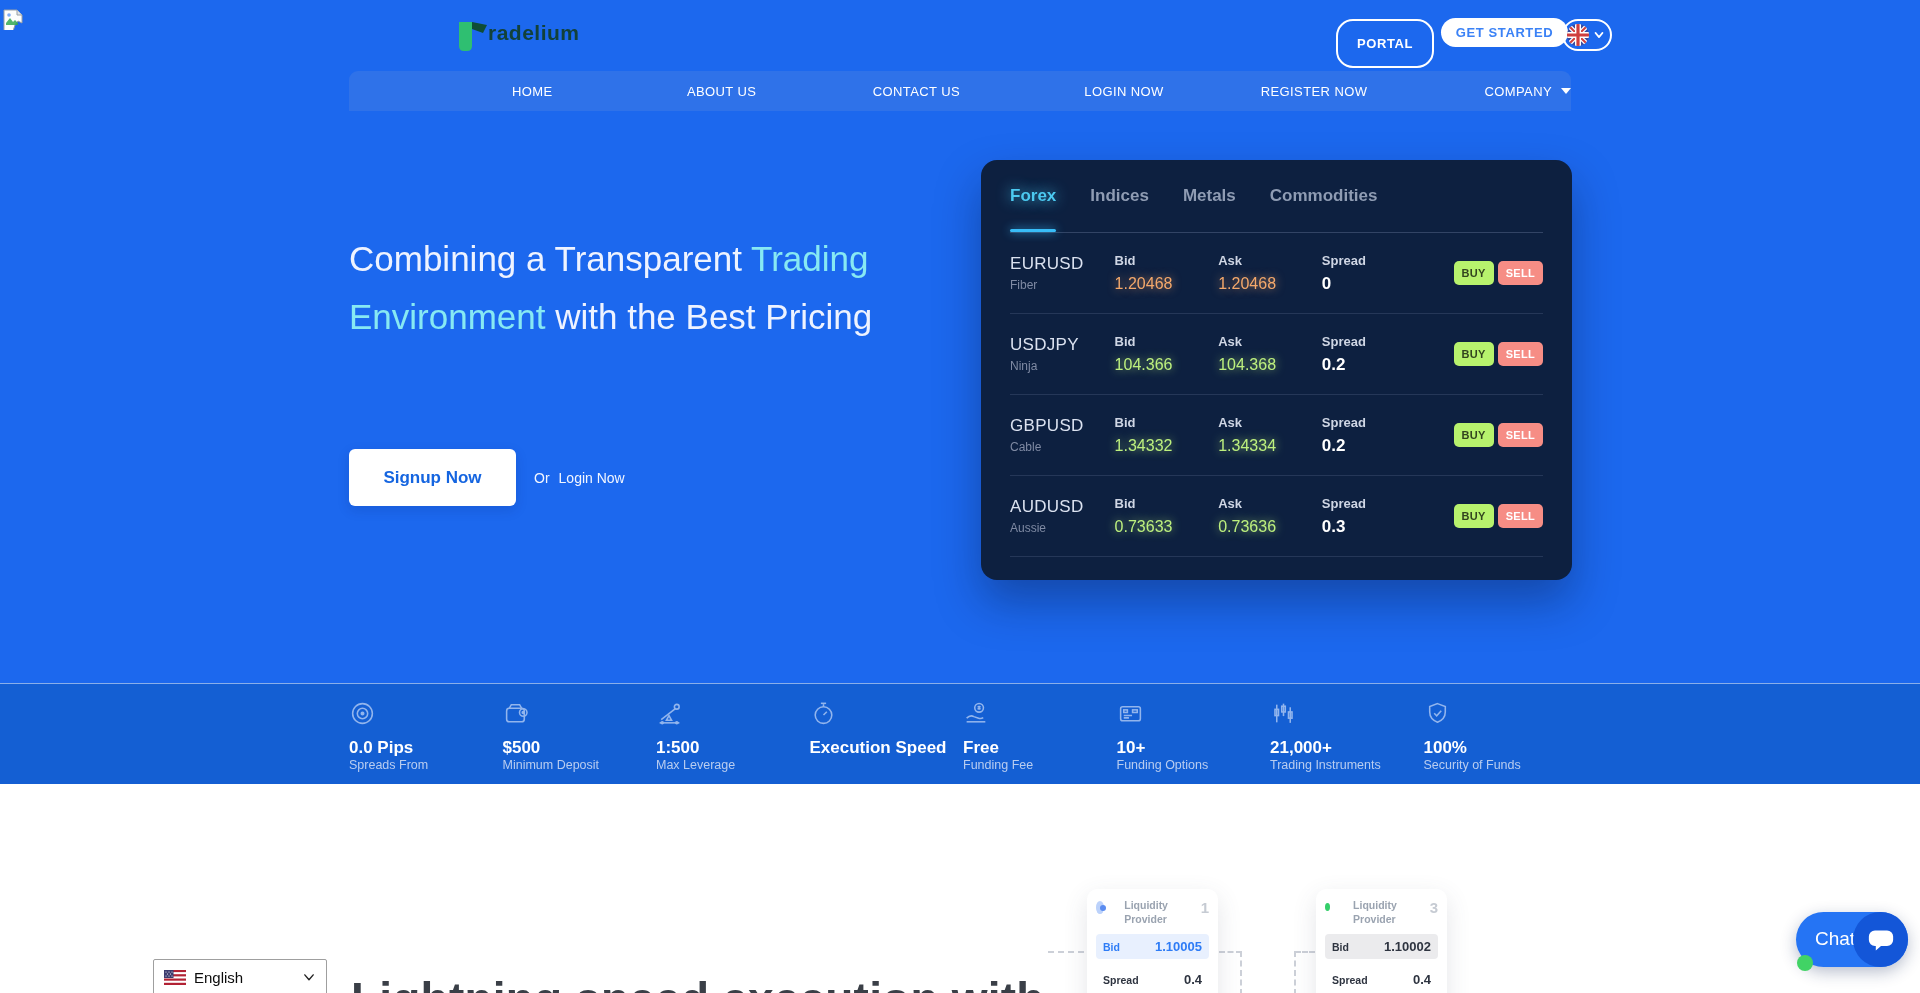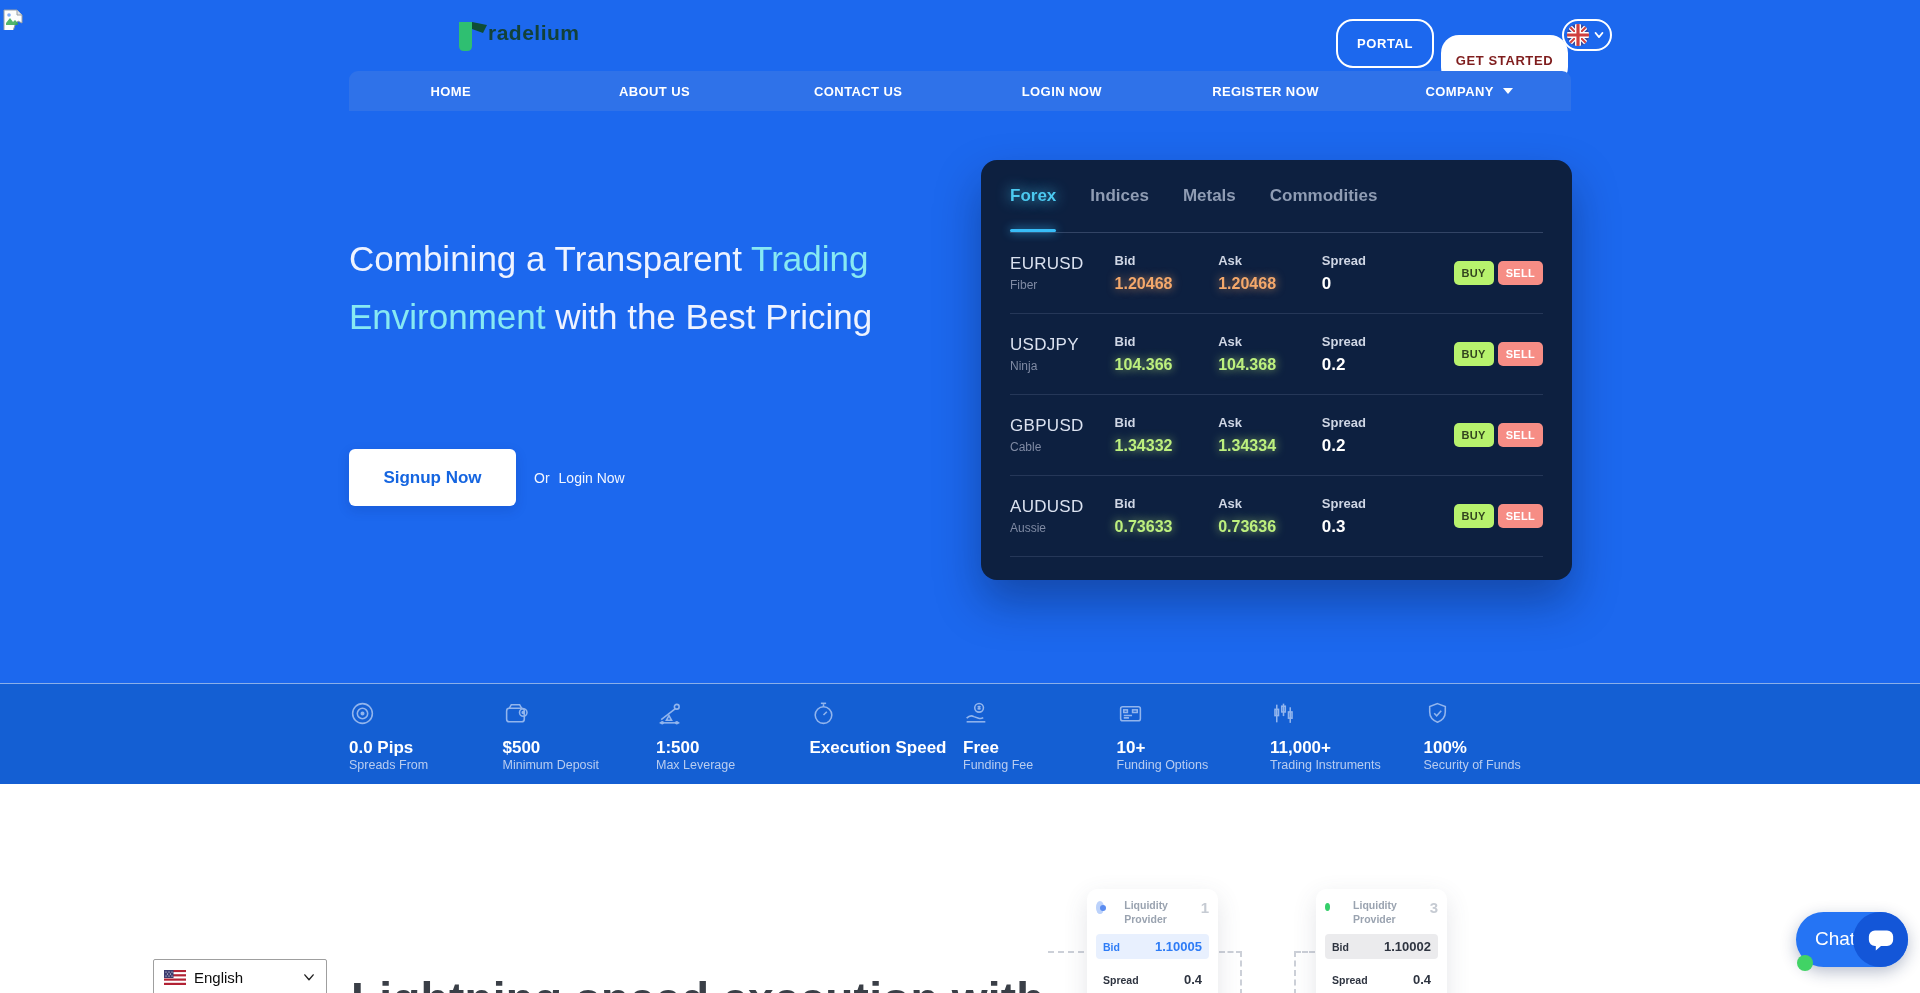--- a/index.html
+++ b/index.html
@@ -18,40 +18,40 @@
   .logo { position:absolute; left:452px; top:16px; display:flex; align-items:flex-end; }
   .logo-word { font-size:21px; font-weight:bold; color:#12413a; letter-spacing:.5px; margin-left:-2px; margin-bottom:11px; }
 
   .btn-portal {
     position:absolute; left:1336px; top:19px; width:98px; height:49px;
     border:2px solid #ffffff; border-radius:17px; background:transparent;
     color:#ffffff; font-weight:bold; font-size:13px; letter-spacing:.6px;
     display:flex; align-items:center; justify-content:center; cursor:pointer;
   }
   .btn-get-started {
-    position:absolute; left:1441px; top:35px; width:127px; height:50px;
+    position:absolute; left:1441px; top:18px; width:127px; height:29px;
     background:#ffffff; border:none; border-radius:18px;
-    color:#7f1d1d; font-weight:bold; font-size:13px; letter-spacing:.6px;
+    color:#3b82f6; font-weight:bold; font-size:13px; letter-spacing:.6px;
     display:flex; align-items:center; justify-content:center; cursor:pointer;
   }
   .lang-pill {
     position:absolute; left:1562px; top:19px; width:50px; height:32px;
     border:2px solid #ffffff; border-radius:17px;
     display:flex; align-items:center; gap:3px; padding-left:3px; cursor:pointer;
   }
 
   
   .nav {
     position:absolute; left:349px; top:71px; width:1222px; height:40px;
     background:#2f72e9; border-radius:9px 9px 0 0;
     display:flex; align-items:center;
   }
   .nav-item {
-    flex:1; text-align:center; color:#ffffff; font-size:13px; font-weight:bold;
-    letter-spacing:.4px; cursor:pointer; display:flex; justify-content:center; align-items:center; gap:9px;
+    flex:1; text-align:center; color:#ffffff; font-size:13px; font-weight:normal;
+    letter-spacing:.4px; cursor:pointer; display:flex; justify-content:flex-end; align-items:center; gap:9px;
   }
   .caret { width:0; height:0; border-left:5px solid transparent; border-right:5px solid transparent; border-top:6px solid #fff; }
 
   
   .hero-title {
     position:absolute; left:349px; top:230px; width:625px;
     font-size:35px; line-height:58px; color:#eef3ff; font-weight:400;
   }
   .hero-title .accent { color:#87e9f3; }
   .btn-signup {
@@ -77,21 +77,21 @@
     background:#38bdf8; border-radius:2px; box-shadow:0 0 10px rgba(56,189,248,.9);
   }
   .tabs-divider { height:1px; background:rgba(148,163,198,.28); }
   .mrow { height:81px; border-bottom:1px solid rgba(148,163,198,.18); display:flex; align-items:center; }
   .pair-col { width:108px; }
   .pair-name { color:#dbe2f0; font-size:17px; letter-spacing:.3px; }
   .pair-sub { color:#7f8aa3; font-size:12px; margin-top:4px; }
   .num-col { width:107px; }
   .spread-col { width:136px; }
   .cell-label { color:#cfd6e4; font-size:13px; font-weight:bold; }
-  .cell-value { font-size:16px; font-weight:bold; margin-top:7px; }
+  .cell-value { font-size:16px; font-weight:normal; margin-top:7px; }
   .price-orange { color:#f4a86b; text-shadow:0 0 10px rgba(244,168,107,.75); }
   .price-green  { color:#bdf07e; text-shadow:0 0 10px rgba(189,240,126,.75); }
   .spread-value { color:#ffffff; font-size:17px; font-weight:bold; margin-top:6px; }
   .actions { margin-left:auto; display:flex; gap:4px; }
   .btn-buy, .btn-sell {
     border:none; border-radius:5px; font-size:11px; font-weight:bold;
     padding:6px 8px; cursor:pointer; letter-spacing:.3px;
   }
   .btn-buy  { background:#b7f26d; color:#33451f; }
   .btn-sell { background:#f68d85; color:#ffffff; }
@@ -402,21 +402,21 @@
 
     <div class="stat">
       <svg class="stat-icon" viewBox="0 0 26 26" fill="none" stroke="#a8c4f2" stroke-width="1.5">
         <path d="M6.5 4.5 v17"></path>
           <rect x="4.8" y="9" width="3.4" height="6"></rect>
         <path d="M13 3.5 v12"></path>
           <rect x="11.3" y="6" width="3.4" height="5.5"></rect>
         <path d="M19.5 7 v15"></path>
           <rect x="17.8" y="11.5" width="3.4" height="6"></rect>
       </svg>
-      <div class="stat-value">11,000+</div>
+      <div class="stat-value">21,000+</div>
       <div class="stat-label">Trading Instruments</div>
     </div>
 
     <div class="stat">
       <svg class="stat-icon" viewBox="0 0 26 26" fill="none" stroke="#a8c4f2" stroke-width="1.5">
         <path d="M13 3.5 l7.5 2.8 v5.2 c0 5.2 -3.6 8.3 -7.5 9.9 c-3.9 -1.6 -7.5 -4.7 -7.5 -9.9 v-5.2 Z"></path>
         <path d="M9.8 12.8 l2.4 2.4 4.4 -4.8"></path>
       </svg>
       <div class="stat-value">100%</div>
       <div class="stat-label">Security of Funds</div>

